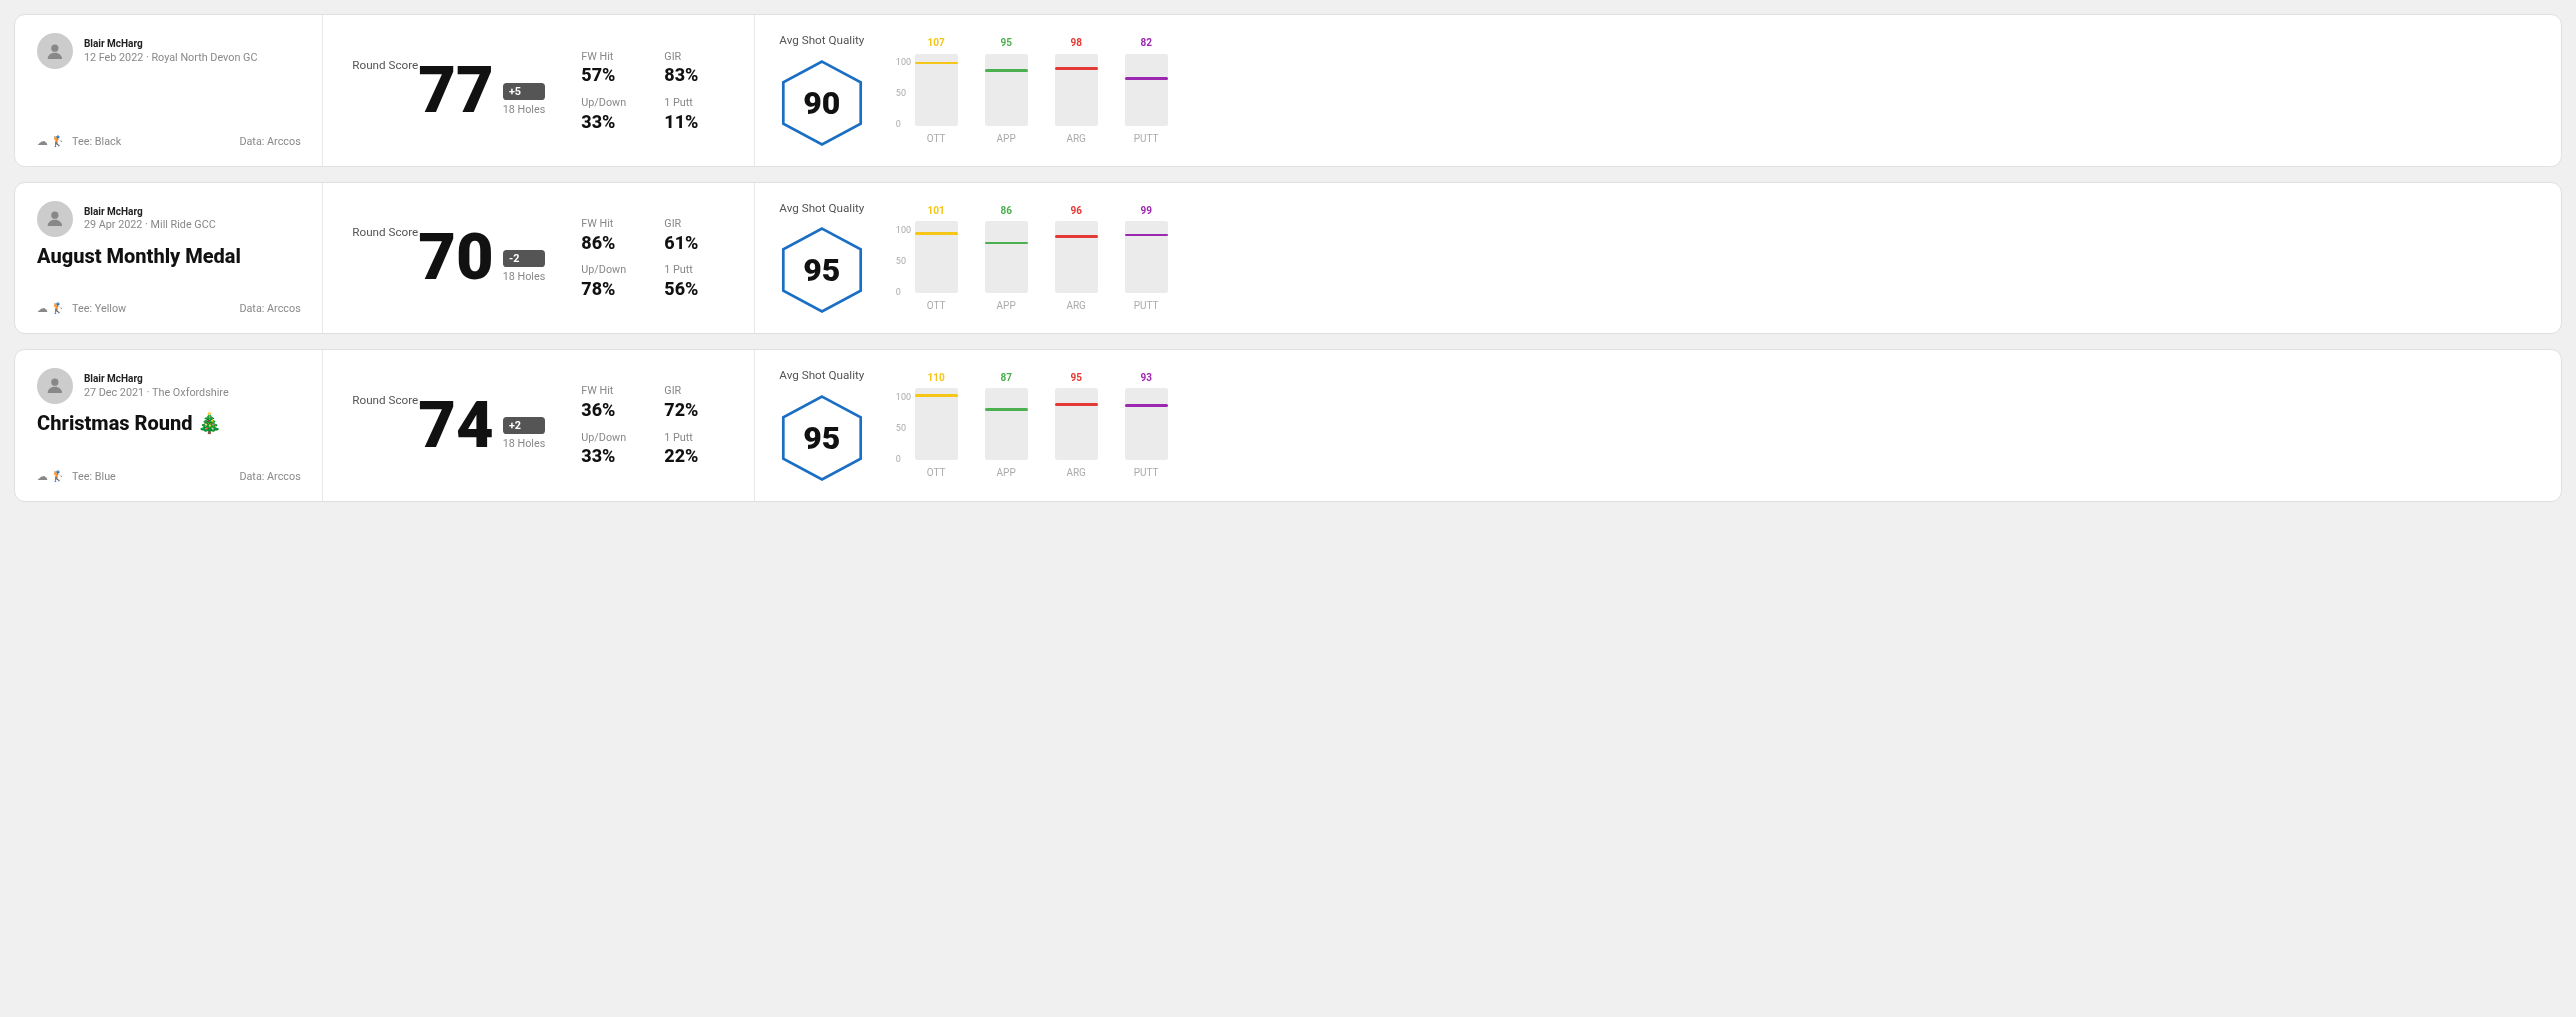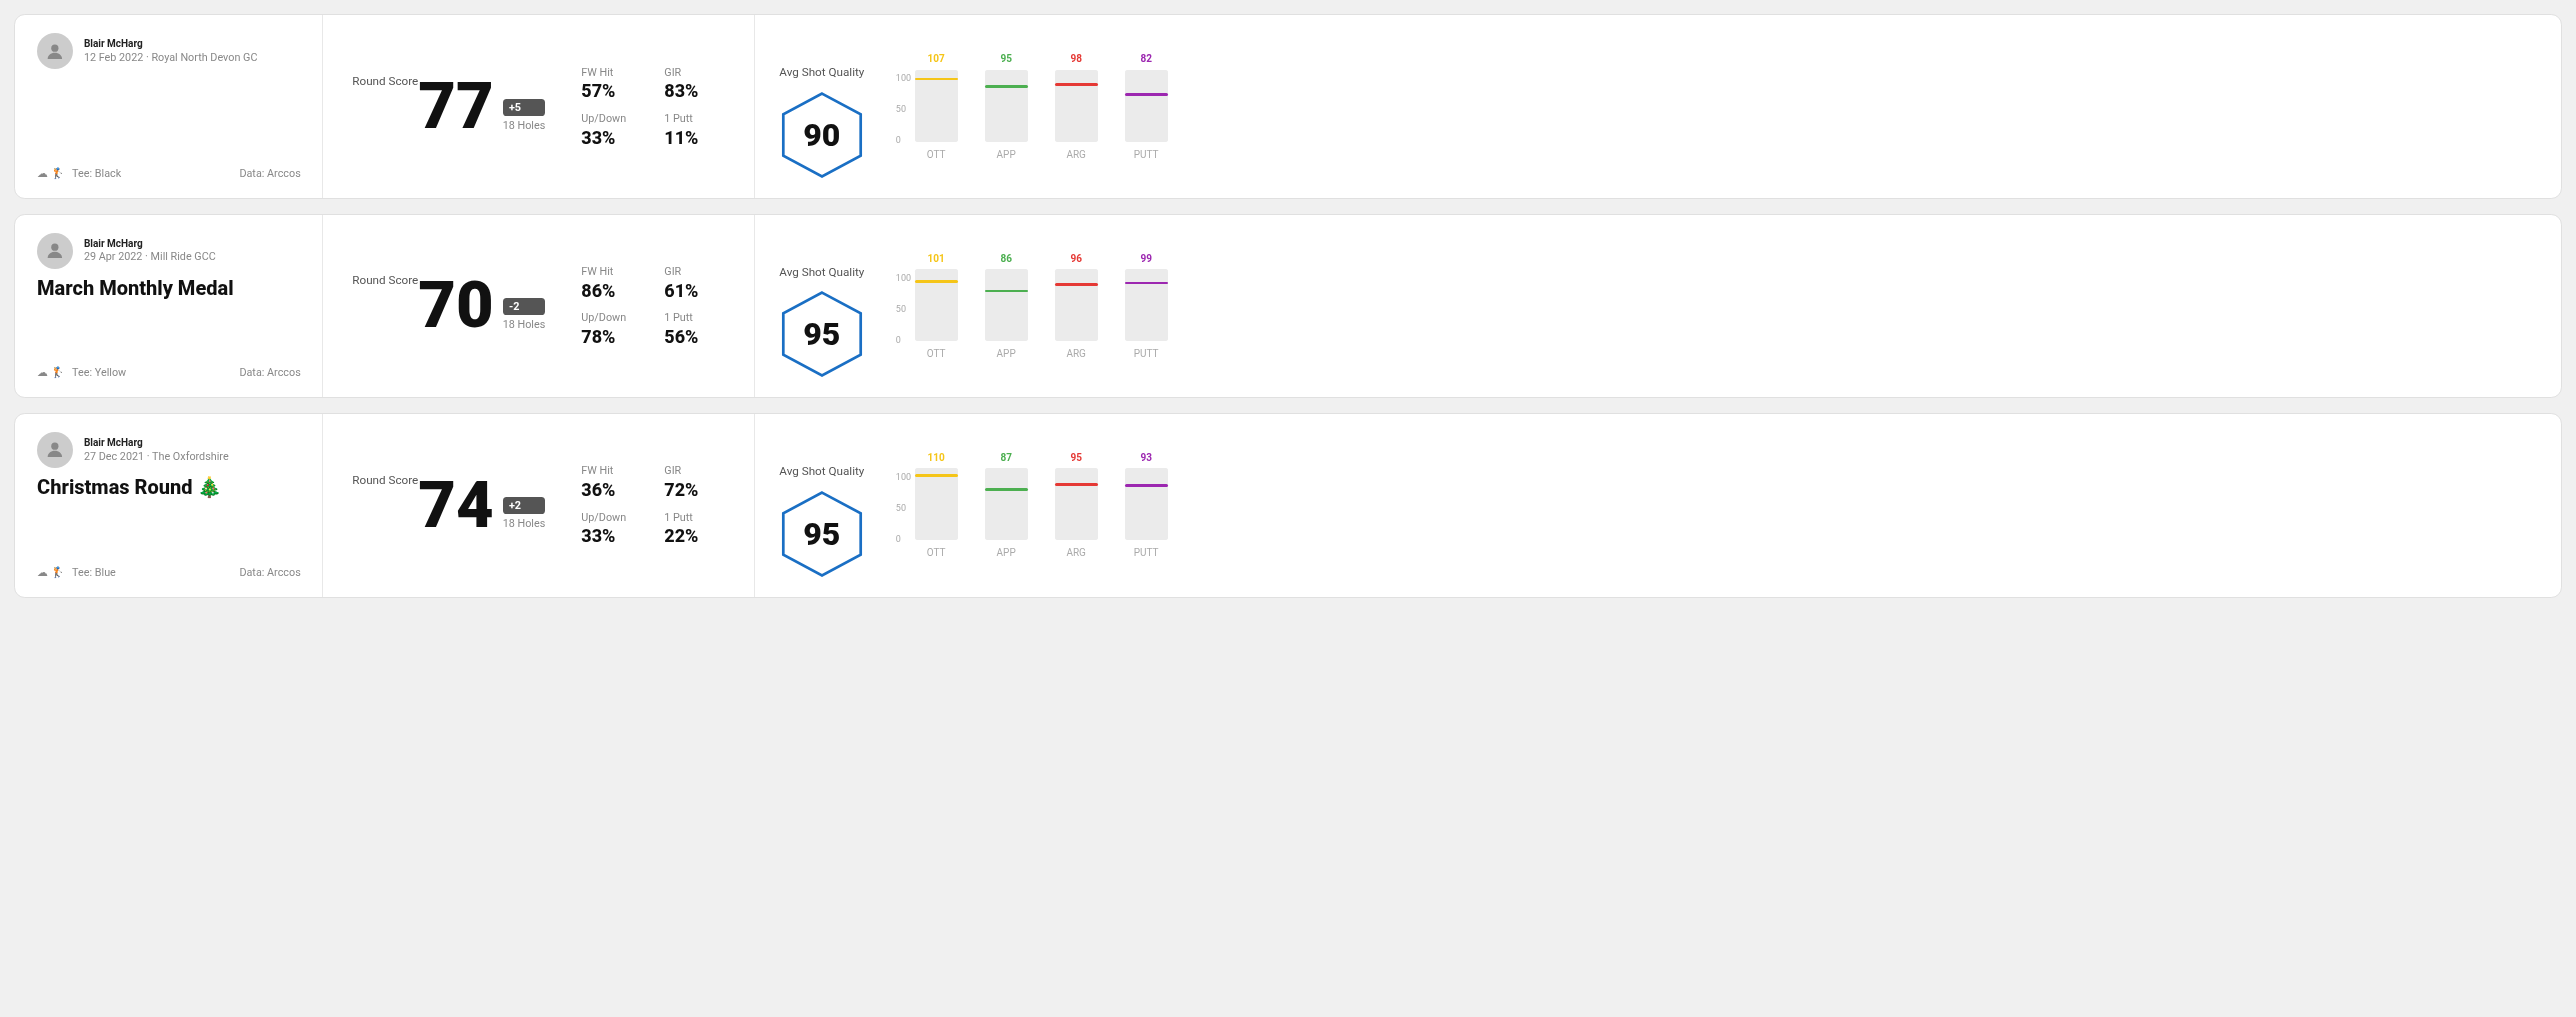--- a/index.html
+++ b/index.html
@@ -191,21 +191,20 @@
       gap: 29px;
       align-items: center;
       flex: 1;
     }
 
     .hexagon-section {
       display: flex;
       flex-direction: column;
       align-items: center;
       gap: 3.6px;
-      margin-top: 32px;
     }
 
     .hex-label {
       font-size: 11.7px;
       color: #555;
       margin-bottom: 7.2px;
     }
 
     .hexagon {
       width: 90px;
@@ -444,21 +443,21 @@
             <svg viewBox="0 0 24 24" xmlns="http://www.w3.org/2000/svg">
               <circle cx="12" cy="8" r="4"></circle>
               <path d="M4 20c0-4 3.6-7 8-7s8 3 8 7"></path>
             </svg>
           </div>
           <div class="player-info">
             <span class="player-name">Blair McHarg</span>
             <span class="player-date">29 Apr 2022 · Mill Ride GCC</span>
           </div>
         </div>
-        <div class="round-title">March Monthly Medal</div>
+        <div class="round-title">August Monthly Medal</div>
       </div>
       <div class="card-footer">
         <div class="tee-info">
           <div class="tee-icons">
             <span>☁</span>
             <span>🏌</span>
           </div>
           <span>Tee: Yellow</span>
         </div>
         <span>Data: Arccos</span>

